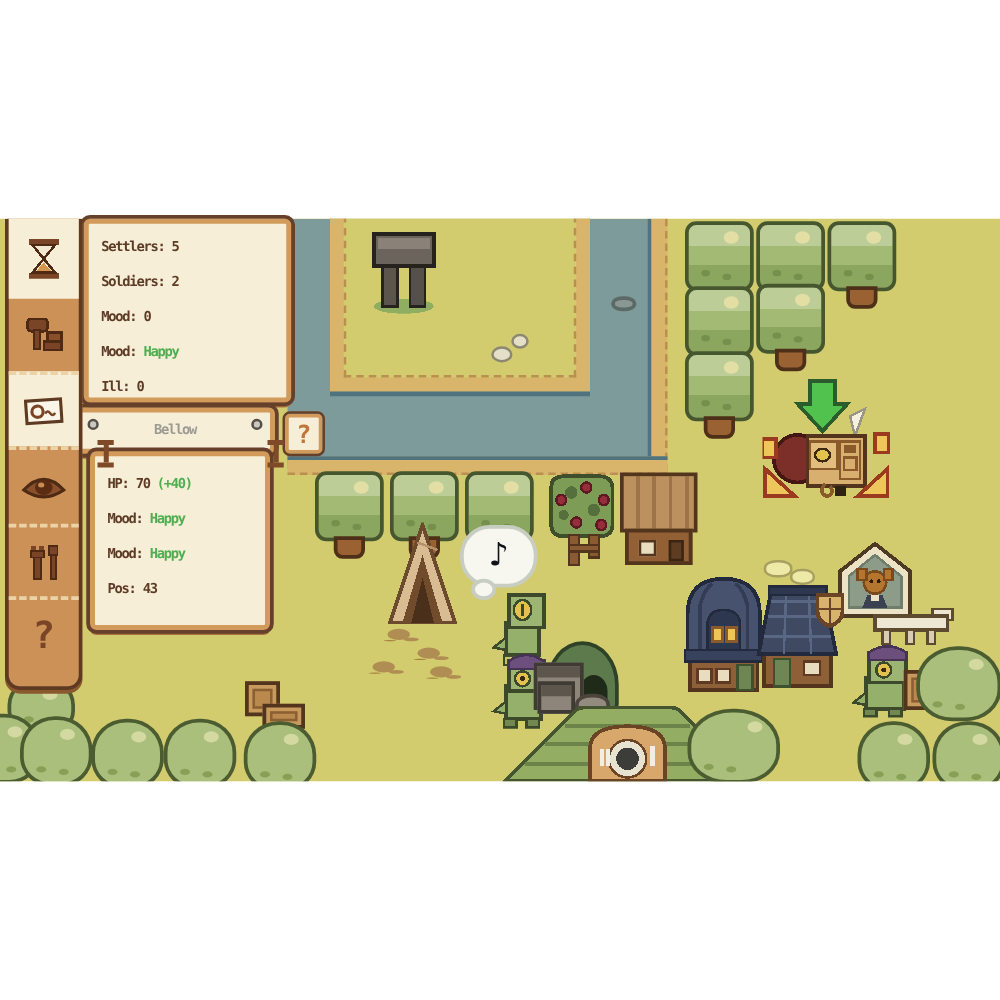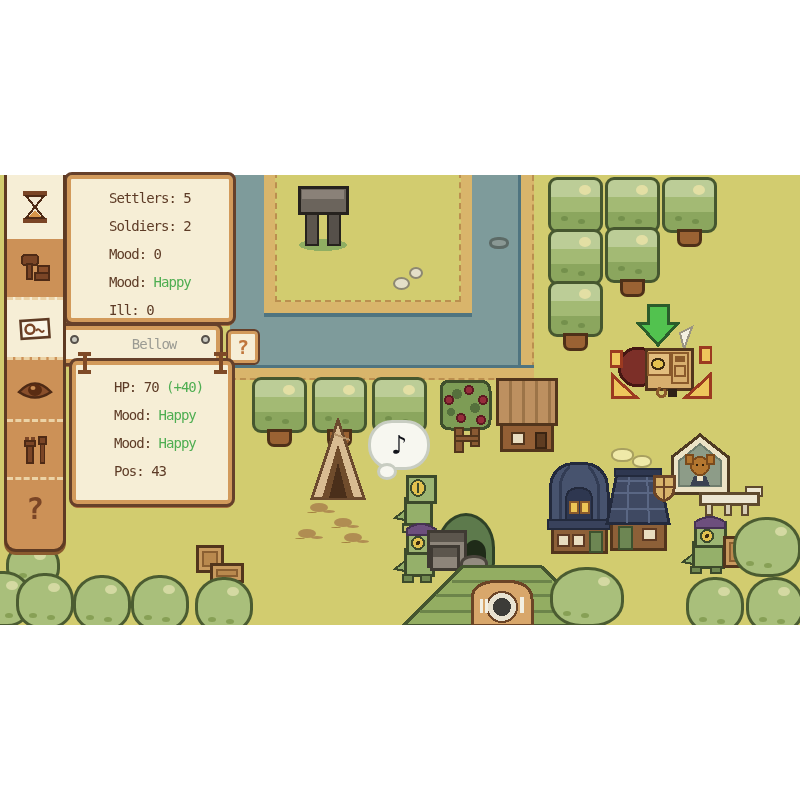--- a/index.html
+++ b/index.html
@@ -57,22 +57,22 @@
   .plankroof{position:absolute;box-sizing:border-box;border:3px solid #52351c;
         background:repeating-linear-gradient(90deg,#bd9060 0 10px,#9c7448 10px 13px);}
   .plankwall{position:absolute;box-sizing:border-box;background:#935f35;border:3px solid #52351c;}
   .pwin{position:absolute;width:14px;height:13px;background:#e9ddc0;border:2px solid #52351c;
         box-sizing:border-box;}
   .pdoor{position:absolute;width:12px;height:17px;background:#5e3c21;border:2px solid #3a2412;
         box-sizing:border-box;}
   
   .panel{position:absolute;background:#f6eed6;border:4px solid #d29a5b;outline:3px solid #66402a;
          border-radius:5px;box-shadow:0 4px 0 #a9703e;box-sizing:border-box;z-index:10;}
-  .prow{font-size:14px;font-weight:normal;color:#5d3b26;white-space:nowrap;line-height:28px;
-        padding-left:10px;letter-spacing:-1px;margin-left:28px;}
+  .prow{font-size:11px;font-weight:bold;color:#5d3b26;white-space:nowrap;line-height:28px;
+        padding-left:10px;letter-spacing:-1px;}
   .green{color:#4fae52;}
   .title-gray{color:#9b9b93;}
   #sidebar{position:absolute;left:4px;top:175px;width:62px;height:377px;background:#cc9157;
         border:3px solid #5e3a23;border-top:none;border-radius:0 0 12px 12px;box-sizing:border-box;
         z-index:11;box-shadow:0 3px 0 #8a5a2e;}
   .sbtile{position:relative;width:100%;display:flex;align-items:center;justify-content:center;}
   .sbtile.cream{background:#f6eed6;}
   .sbtile.dash{border-top:3px dashed #ecd3a6;box-sizing:border-box;}
   .qmark{font-size:30px;font-weight:bold;color:#7a4526;font-family:"DejaVu Sans Mono",monospace;}
   .screw{position:absolute;top:5px;width:9px;height:9px;border-radius:50%;background:#c9c9c0;
@@ -381,20 +381,20 @@
   <div class="screw" style="left:6px;"></div>
   <div class="screw" style="right:6px;"></div>
   <span class="prow title-gray" style="padding-left:0;">Bellow</span>
 </div>
 <div id="helpbtn">
   <span>?</span>
 </div>
 <div class="ibeam" style="left:78px;top:352px;"></div>
 <div class="ibeam" style="left:214px;top:352px;"></div>
 
-<div class="panel" style="left:72px;top:361px;width:160px;height:143px;padding-top:8px;overflow:hidden;">
+<div class="panel" style="left:72px;top:361px;width:144px;height:143px;padding-top:8px;overflow:hidden;">
   <div class="prow"><span>HP:</span> <span>70</span> <span class="green">(+40)</span></div>
   <div class="prow"><span>Mood:</span> <span class="green">Happy</span></div>
   <div class="prow"><span>Mood:</span> <span class="green">Happy</span></div>
   <div class="prow"><span>Pos:</span> <span>43</span></div>
 </div>
 
 </div>
 
 </body></html>

